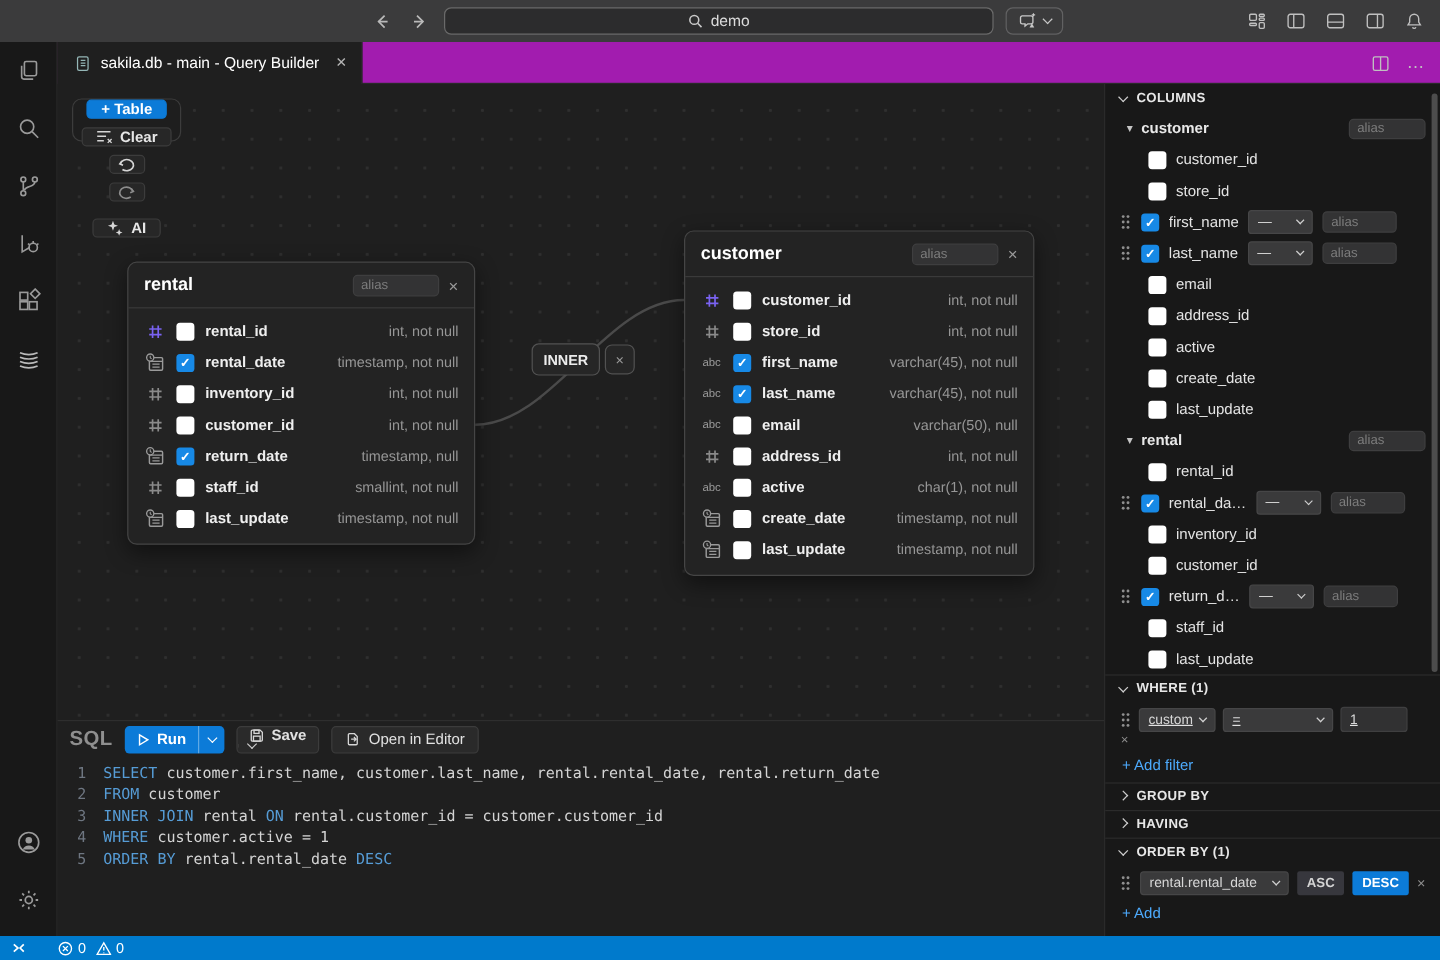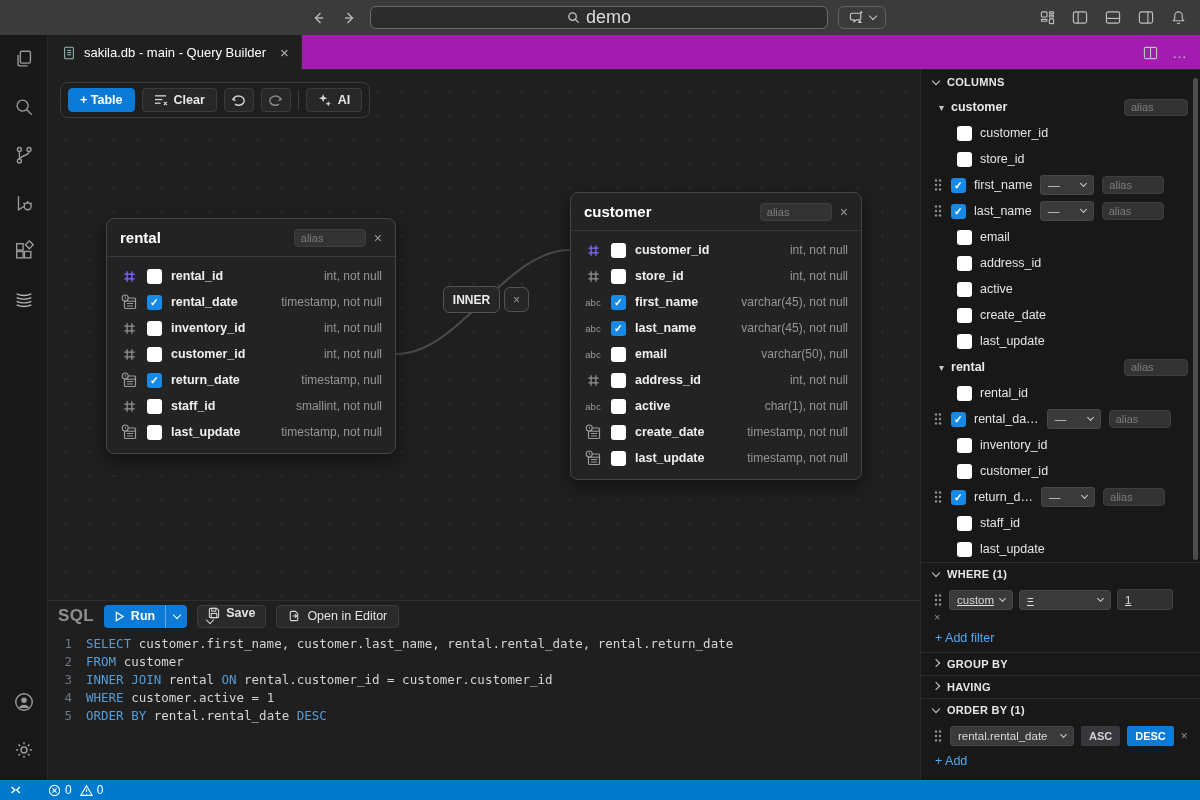--- a/index.html
+++ b/index.html
@@ -7,21 +7,21 @@
     font-family:"Liberation Sans", sans-serif; -webkit-font-smoothing:antialiased; }
   #app { position:relative; width:1200px; height:800px; }
 
   
   #titlebar { position:absolute; left:0; top:0; width:1200px; height:35px; background:#3b3b3c;
     display:flex; align-items:center; }
   .nav-arrows { position:absolute; left:310px; top:0; height:35px; display:flex; align-items:center; gap:16px; }
   .nav-btn { color:#b9b9b9; display:flex; align-items:center; }
   #search-box { position:absolute; left:370px; top:6px; width:458px; height:23px; background:#2c2c2d;
     border:1px solid #6a6a6a; border-radius:6px; display:flex; align-items:center; justify-content:center;
-    gap:6px; color:#dcdcdc; font-size:18px; }
+    gap:6px; color:#dcdcdc; font-size:13px; }
   #copilot-btn { position:absolute; left:838px; top:6px; width:48px; height:23px; border:1px solid #616162;
     border-radius:6px; display:flex; align-items:center; justify-content:center; gap:5px; color:#c8c8c8; }
   .tb-icons { position:absolute; right:14px; top:0; height:35px; display:flex; align-items:center; gap:17px; }
   .tb-icon { display:flex; align-items:center; color:#c0c0c0; }
 
   
   #tabbar { position:absolute; left:48px; top:35px; width:1152px; height:35px; background:#a21caf;
     border-bottom:1px solid #2a2a2a; display:flex; }
   #active-tab { height:35px; background:#1f1f1f; display:flex; align-items:center; gap:8px;
     padding:0 12px 0 14px; border-right:1px solid #2a2a2a; color:#ffffff; font-size:13px; }
@@ -32,21 +32,21 @@
   #activitybar { position:absolute; left:0; top:35px; width:48px; height:745px; background:#181818;
     border-right:1px solid #2a2a2a; display:flex; flex-direction:column; align-items:center; }
   .act-icon { width:48px; height:48px; display:flex; align-items:center; justify-content:center; color:#9a9a9a; }
   .act-spacer { flex:1; }
 
   
   #canvas { position:absolute; left:48px; top:70px; width:872px; height:530px; background:#1f1f1f;
     background-image:radial-gradient(circle, #2f2f2f 1.1px, transparent 1.4px); background-size:24px 24px;
     background-position:6px 10px; }
   #qb-toolbar { position:absolute; left:12px; top:12px; height:36px; display:flex; align-items:center; gap:7px;
-    padding:0 7px; background:rgba(30,30,30,.96); border:1px solid #3c3c3c; border-radius:8px; }
+    padding:0 7px; background:rgba(30,30,30,.96); border:1px solid #3c3c3c; border-radius:8px;flex-direction:column; }
   .qb-btn { height:24px; border-radius:4px; display:flex; align-items:center; gap:6px; padding:0 11px;
     font-size:12.5px; font-weight:bold; color:#e6e6e6; background:#272727; border:1px solid #3c3c3c; cursor:pointer; }
   .qb-btn.primary { background:#0c7bd8; border-color:#0c7bd8; color:#fff; }
   .qb-btn.square { width:30px; padding:0; justify-content:center; }
   .qb-divider { width:1px; height:20px; background:#3c3c3c; }
 
   
   .table-card { position:absolute; background:#232323; border:1px solid #454545; border-radius:8px;
     box-shadow:0 6px 18px rgba(0,0,0,.45); }
   #card-rental { left:58px; top:148px; width:290px; }

